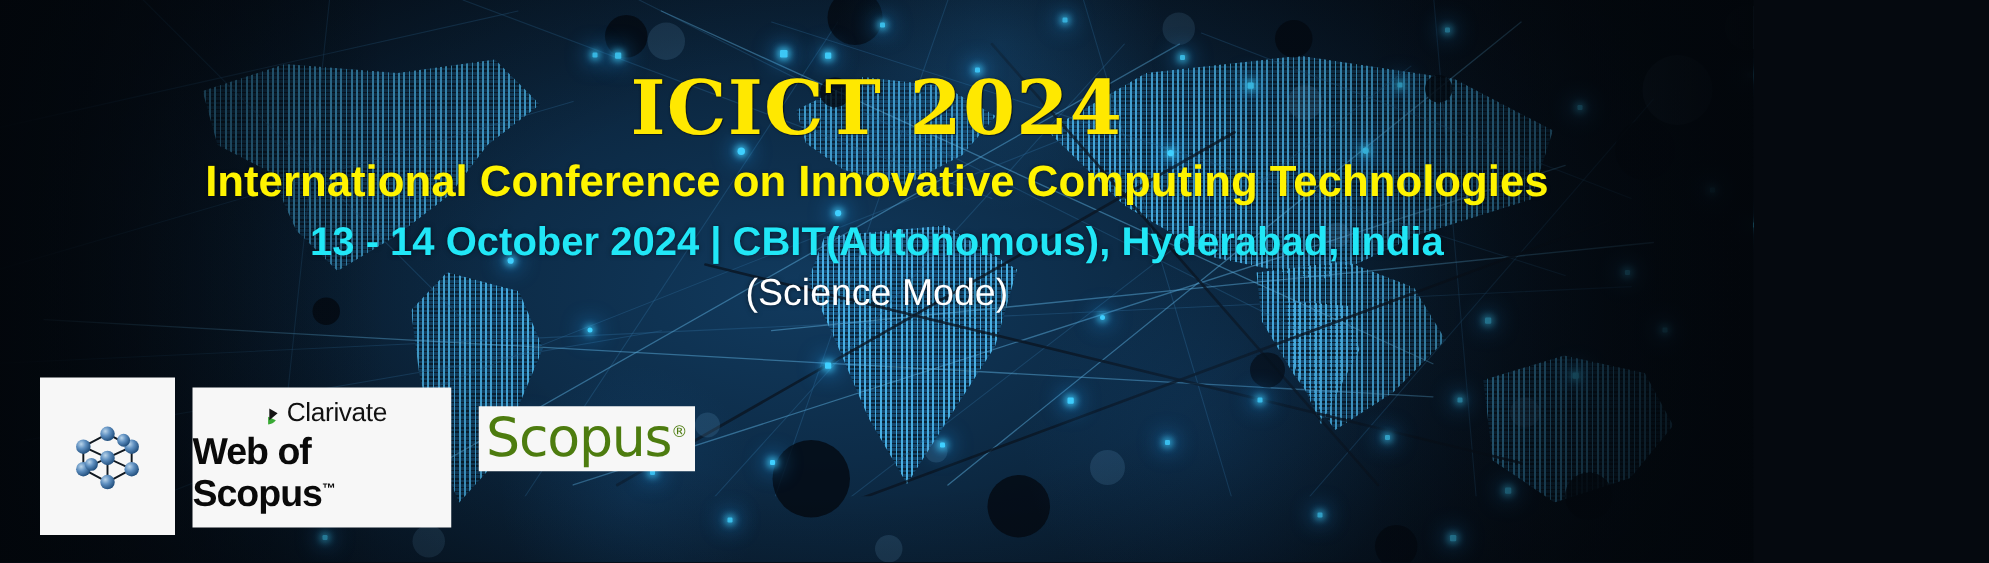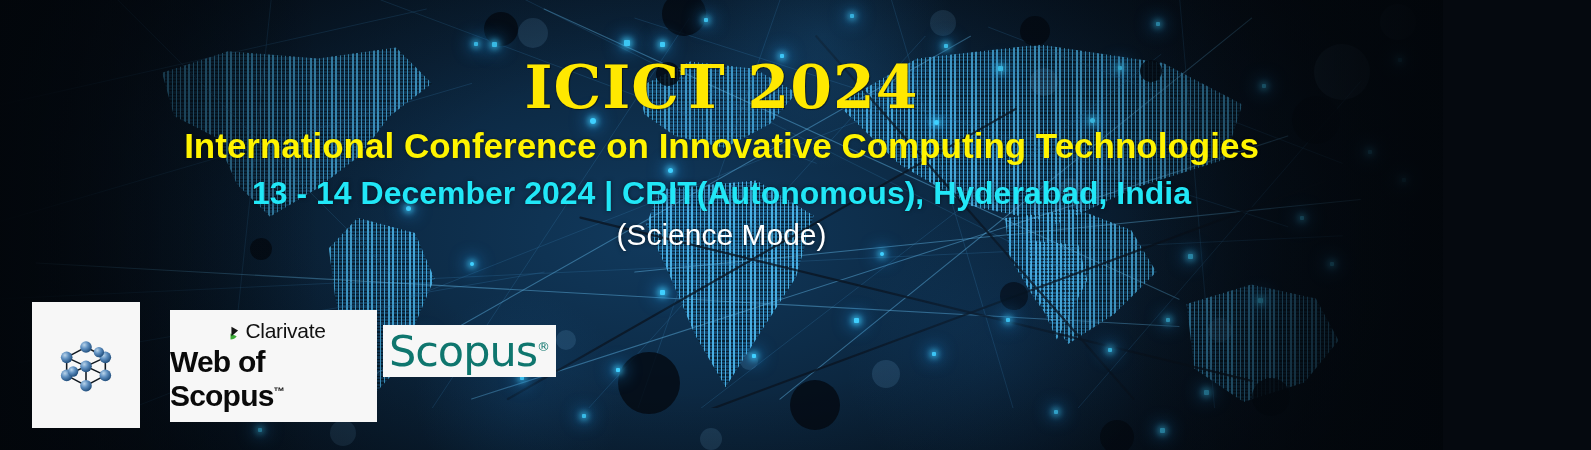--- a/index.html
+++ b/index.html
@@ -8,21 +8,20 @@
     background: #05090f;
   }
   #banner {
     position: relative;
     width: 1403px;
     height: 450px;
     overflow: hidden;
     background: #060c14;
     font-family: "Liberation Sans", sans-serif;
     user-select: none;
-    padding-left: 40px;
   }
 
   
   .bg-layer { position: absolute; inset: 0; pointer-events: none; }
 
   #bg-base {
     background:
       radial-gradient(ellipse 780px 420px at 46% 52%, #113a5e 0%, #0d2c48 32%, #0a1f33 58%, #071320 80%, #050b12 100%),
       linear-gradient(90deg, #050a11 0%, #071321 14%, #0a2238 34%, #0c2a46 50%, #0a2038 70%, #071321 87%, #050a11 100%);
   }
@@ -134,21 +133,21 @@
   
   .logo-panel {
     position: absolute;
     background: #f7f7f7;
     display: flex;
     align-items: center;
     justify-content: center;
     overflow: hidden;
   }
   #logo-bentham { left: 32px; top: 302px; width: 108px; height: 126px; flex-direction: column; gap: 2px; padding-top: 4px; box-sizing: border-box; }
-  #logo-clarivate { left: 170px; top: 310px; width: 207px; height: 112px; flex-direction: column; gap: 2px; }
+  #logo-clarivate { left: 154px; top: 310px; width: 207px; height: 112px; flex-direction: column; gap: 2px; }
   #logo-scopus { left: 383px; top: 325px; width: 173px; height: 52px; }
 
   .bentham-mark { width: 66px; height: 58px; }
   .bentham-text { text-align: center; line-height: 1.0; }
   .bentham-text div {
     font-family: "Liberation Sans", sans-serif;
     font-weight: bold;
     font-size: 17px;
     letter-spacing: 0.5px;
     color: #1d5fae;
@@ -174,21 +173,21 @@
   .tm {
     font-size: 11px;
     font-weight: bold;
     vertical-align: super;
     letter-spacing: 0;
   }
   .scopus-word {
     font-family: "DejaVu Sans", sans-serif;
     font-size: 43px;
     font-weight: normal;
-    color: #0f766e;
+    color: #4d7c0f;
     letter-spacing: -1px;
     line-height: 1;
     position: relative;
   }
   .reg {
     font-size: 13px;
     vertical-align: super;
     letter-spacing: 0;
   }
 </style>
@@ -316,21 +315,21 @@
     <div class="node rd" style="left:470px;top:262px;width:4px;height:4px;"></div>
     <div class="node rd" style="left:880px;top:252px;width:4px;height:4px;"></div>
   </div>
 
   <div class="bg-layer" id="bg-glow-top"></div>
   <div class="bg-layer" id="bg-vignette"></div>
 
   <div id="text-block">
     <h1 id="main-title">ICICT 2024</h1>
     <div id="subtitle">International Conference on Innovative Computing Technologies</div>
-    <div id="venue-line">13 - 14 December 2024 | CBIT(Autonomous), Hyderabad, India</div>
+    <div id="venue-line">13 - 14 October 2024 | CBIT(Autonomous), Hyderabad, India</div>
     <div id="mode-line">(Science Mode)</div>
   </div>
 
   <div class="logo-panel" id="logo-bentham">
     <svg class="bentham-mark" viewBox="0 0 100 90">
       <g stroke="#101820" stroke-width="2.4" fill="none">
         <path d="M20 30 L50 14 L80 30 L80 58 L50 74 L20 58 Z"></path>
         <path d="M50 44 L20 30 M50 44 L80 30 M50 44 L50 74"></path>
         <path d="M20 58 L50 44 L80 58"></path>
       </g>

